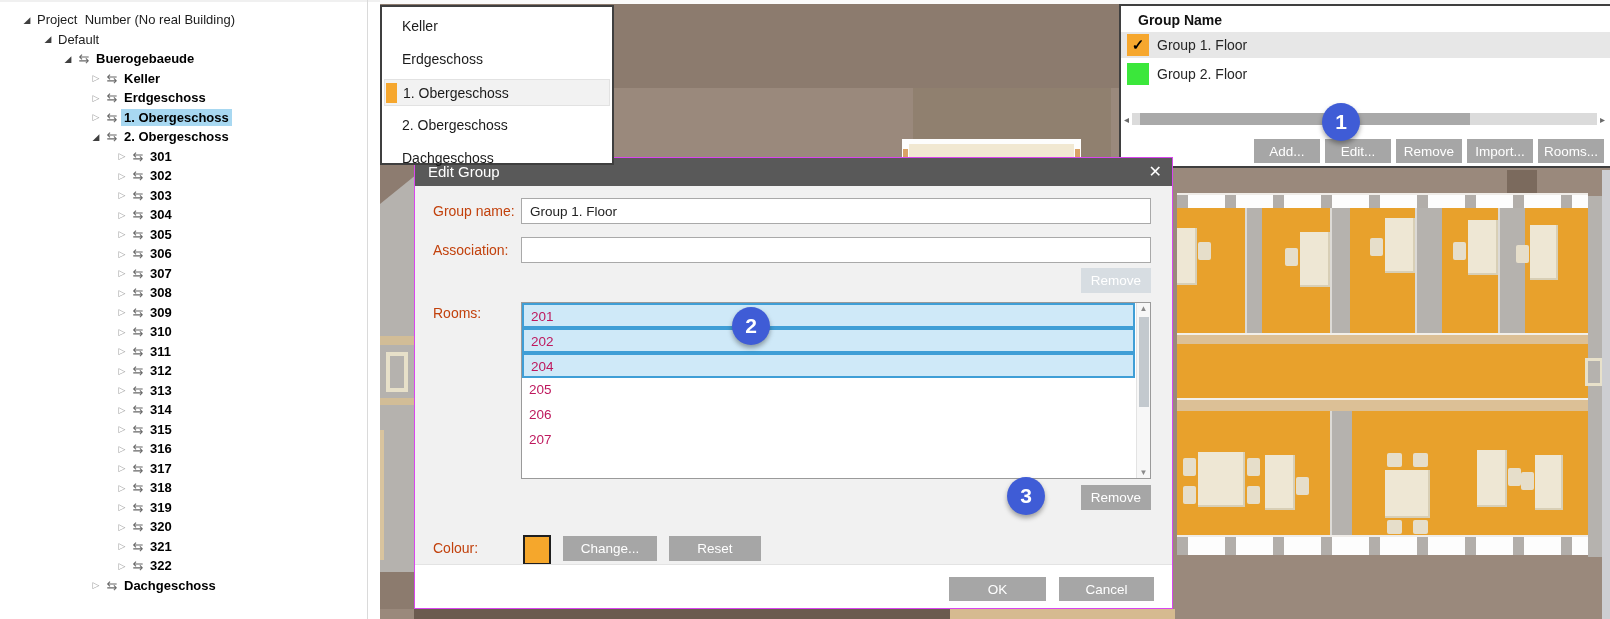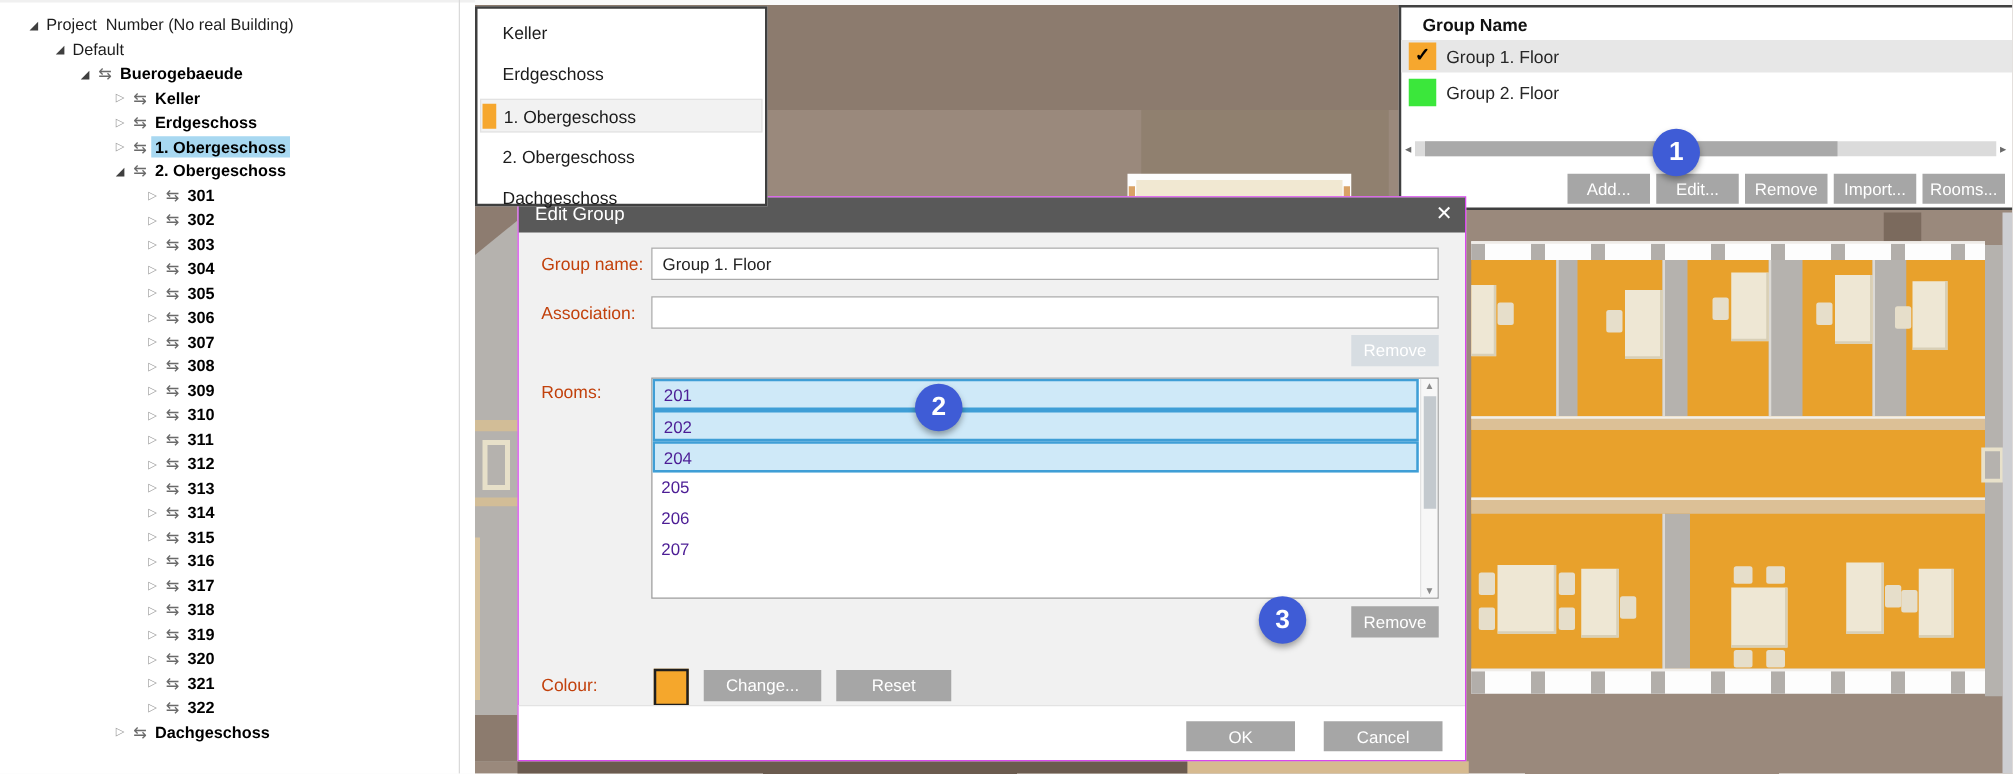--- a/index.html
+++ b/index.html
@@ -90,21 +90,21 @@
              font-size:15px; line-height:28px; padding-left:13px; }
   .d-close { position:absolute; right:10px; top:0; font-size:16px; line-height:28px; color:#fff; }
   .d-label { position:absolute; left:18px; font-size:14px; color:#c2410c; }
   .d-input { position:absolute; left:106px; width:630px; height:26px; border:1px solid #a9a9a9;
              background:#fff; font-size:13.5px; padding:0 8px; font-family:inherit; color:#222; }
   .dbtn { position:absolute; height:25px; background:#a6a6a6; color:#fff; border:none;
           font-size:13.5px; font-family:inherit; }
   .dbtn.disabled { background:#d7dde2; }
   .rooms-list { position:absolute; left:106px; top:144px; width:630px; height:177px; background:#fff;
                 border:1px solid #9a9a9a; overflow:hidden; }
-  .ritem { height:25px; line-height:23px; margin-right:15px; padding-left:7px; font-size:13.5px; color:#4c1d95; }
+  .ritem { height:25px; line-height:23px; margin-right:15px; padding-left:7px; font-size:13.5px; color:#be185d; }
   .ritem.sel { background:#cfe9f8; border:2px solid #3f9ed6; }
   .vscroll { position:absolute; right:0; top:0; width:14px; height:175px; background:#f7f7f7;
              border-left:1px solid #e3e3e3; }
   .vscroll .va { position:absolute; left:0; width:13px; text-align:center; font-size:8px; color:#8a8a8a; }
   .vscroll .up{ top:1px; } .vscroll .dn{ bottom:1px; }
   .vscroll .vthumb { position:absolute; left:2px; top:14px; width:10px; height:90px; background:#c3c9ce; }
   .swatch { position:absolute; left:108px; top:377px; width:28px; height:30px; border:2px solid #1f1f1f; }
   .d-footer { position:absolute; left:0; right:0; bottom:0; height:44px; background:#ffffff;
               border-top:1px solid #e3e3e3; }
 
@@ -400,21 +400,21 @@
       </div>
     </div>
     <button class="dbtn" style="left:666px;top:327px;width:70px">Remove</button>
 
     <div class="d-label" style="top:382px">Colour:</div>
     <div class="swatch" style="background: rgb(245, 167, 44);"></div>
     <button class="dbtn" style="left:148px;top:378px;width:94px">Change...</button>
     <button class="dbtn" style="left:254px;top:378px;width:92px">Reset</button>
 
     <div class="d-footer"></div>
-    <button class="dbtn" style="left:534px;top:419px;width:87px;height:24px">OK</button>
+    <button class="dbtn" style="left:534px;top:419px;width:97px;height:24px">OK</button>
     <button class="dbtn" style="left:644px;top:419px;width:95px;height:24px">Cancel</button>
   </div>
 
   <div class="badge" style="left:1322px;top:103px">1</div>
   <div class="badge" style="left:732px;top:307px">2</div>
   <div class="badge" style="left:1007px;top:477px">3</div>
 
 </div>
 
 </body></html>

